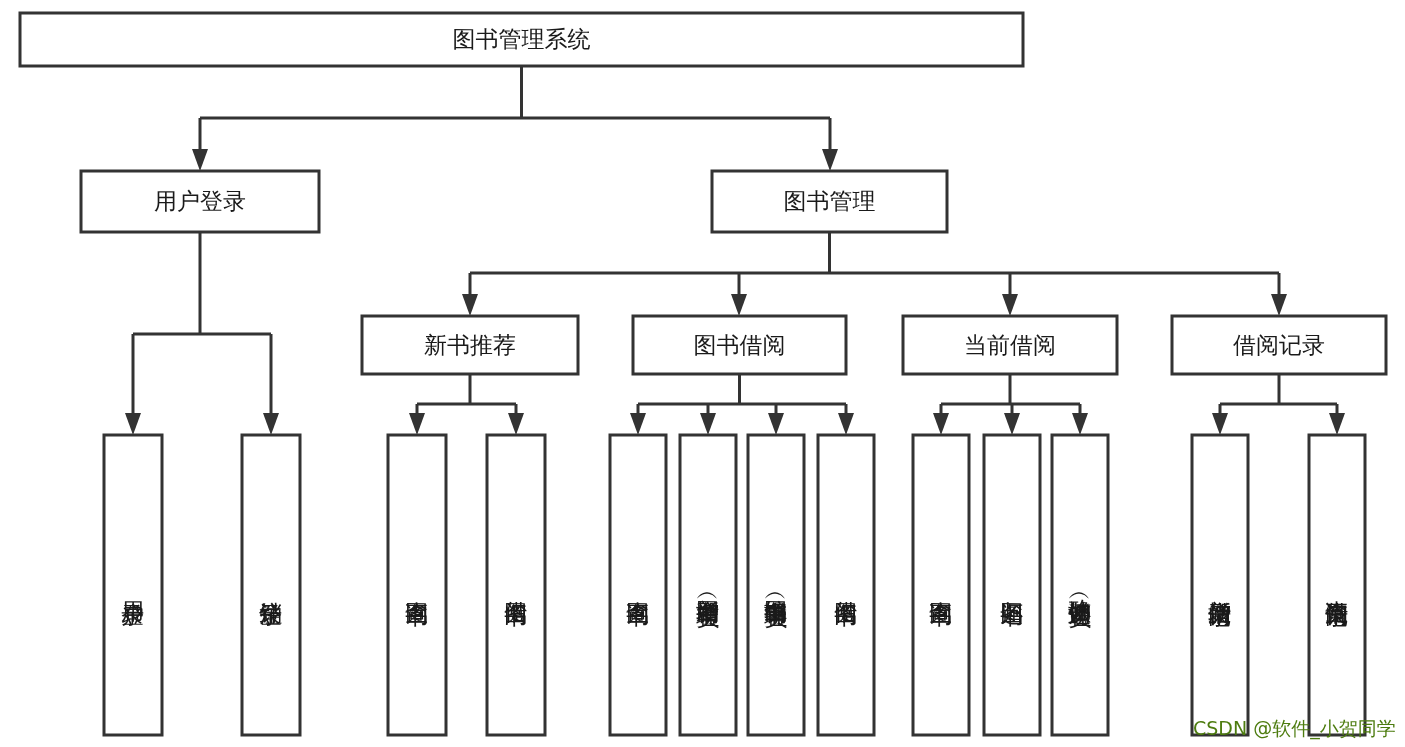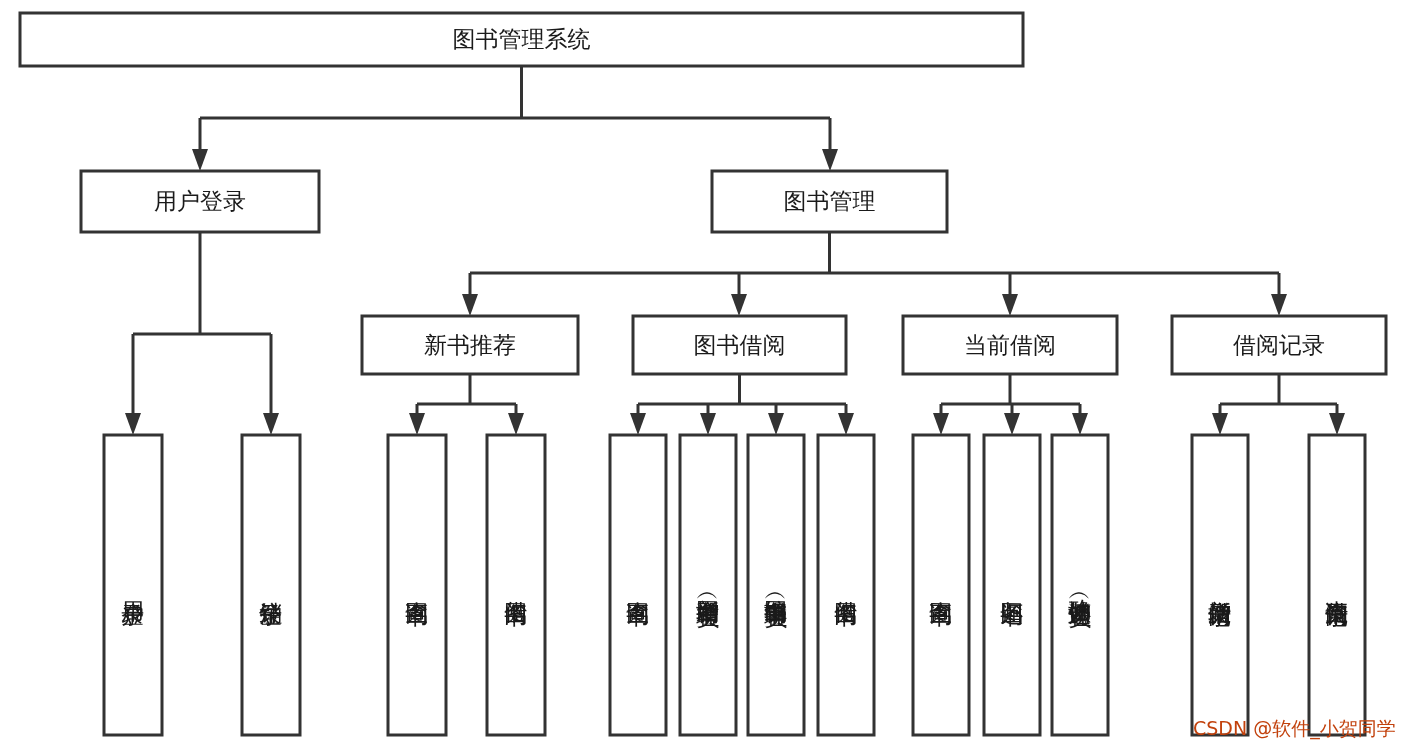--- a/index.html
+++ b/index.html
@@ -64,21 +64,21 @@
     align-items: center;
     justify-content: center;
     text-align: center;
     pointer-events: none;
     user-select: none;
   }
   .watermark {
     position: absolute;
     font-family: "DejaVu Sans", "Liberation Sans", sans-serif;
     font-size: 19px;
-    color: #c2410c;
+    color: #4d7c0f;
     white-space: nowrap;
     user-select: none;
   }
 </style>
 </head>
 <body>
 
 <div id="diagram-root">
   <svg id="tree-svg" viewBox="0 0 1405 747">
     <g id="connectors-layer">

